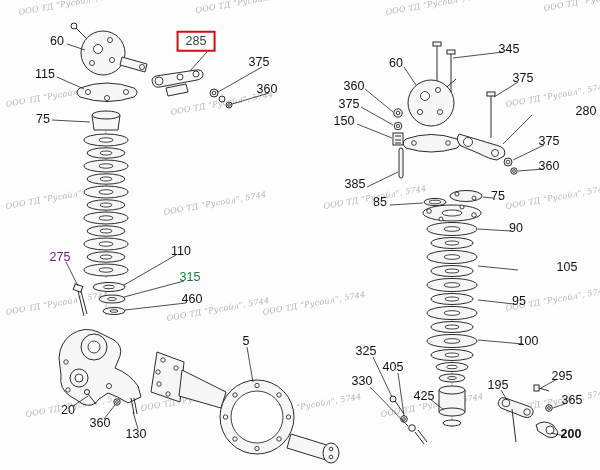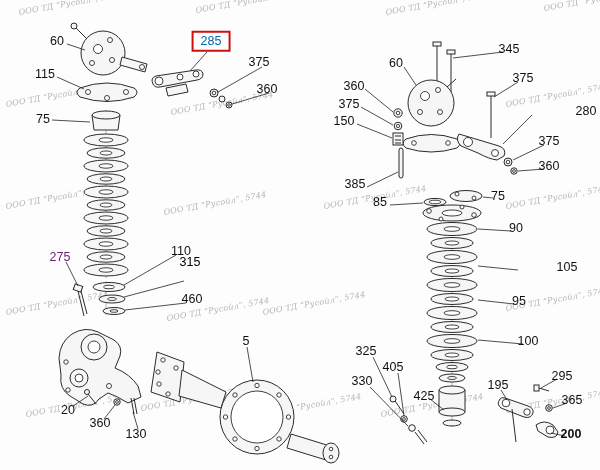--- a/index.html
+++ b/index.html
@@ -336,27 +336,27 @@
         <line x1="501" y1="390" x2="507" y2="400" class="leader"></line>
         <line x1="557" y1="379" x2="541" y2="388" class="leader"></line>
         <line x1="567" y1="403" x2="553" y2="408" class="leader"></line>
         <line x1="565" y1="436" x2="551" y2="433" class="leader"></line>
       </g>
   </svg>
 
   <div class="label-layer">
       <div class="part-label" style="left: 57px; top: 41px; color: rgb(17, 17, 17);">60</div>
       <div class="part-label" style="left: 45px; top: 74px; color: rgb(17, 17, 17);">115</div>
-      <div class="part-label highlight" style="left: 211px; top: 41px; color: #0369a1;">285</div>
+      <div class="part-label highlight" style="left: 196px; top: 41px; color: #404040;">285</div>
       <div class="part-label" style="left: 259px; top: 62px; color: rgb(17, 17, 17);">375</div>
       <div class="part-label" style="left: 267px; top: 89px; color: rgb(17, 17, 17);">360</div>
       <div class="part-label" style="left: 43px; top: 119px; color: rgb(17, 17, 17);">75</div>
       <div class="part-label" style="left: 60px; top: 257px; color: #701a75;">275</div>
       <div class="part-label" style="left: 181px; top: 251px; color: rgb(17, 17, 17);">110</div>
-      <div class="part-label" style="left: 190px; top: 262px; color: #000000; text-align: center;">315</div>
+      <div class="part-label" style="left: 190px; top: 277px; color: #15803d; text-align: center;">315</div>
       <div class="part-label" style="left: 192px; top: 299px; color: rgb(17, 17, 17);">460</div>
       <div class="part-label" style="left: 68px; top: 410px; color: rgb(17, 17, 17);">20</div>
       <div class="part-label" style="left: 100px; top: 423px; color: rgb(17, 17, 17);">360</div>
       <div class="part-label" style="left: 136px; top: 434px; color: rgb(17, 17, 17);">130</div>
       <div class="part-label" style="left: 246px; top: 341px; color: rgb(17, 17, 17);">5</div>
       <div class="part-label" style="left: 509px; top: 49px; color: rgb(17, 17, 17);">345</div>
       <div class="part-label" style="left: 396px; top: 63px; color: rgb(17, 17, 17);">60</div>
       <div class="part-label" style="left: 523px; top: 78px; color: rgb(17, 17, 17);">375</div>
       <div class="part-label" style="left: 354px; top: 86px; color: rgb(17, 17, 17);">360</div>
       <div class="part-label" style="left: 349px; top: 104px; color: rgb(17, 17, 17);">375</div>

